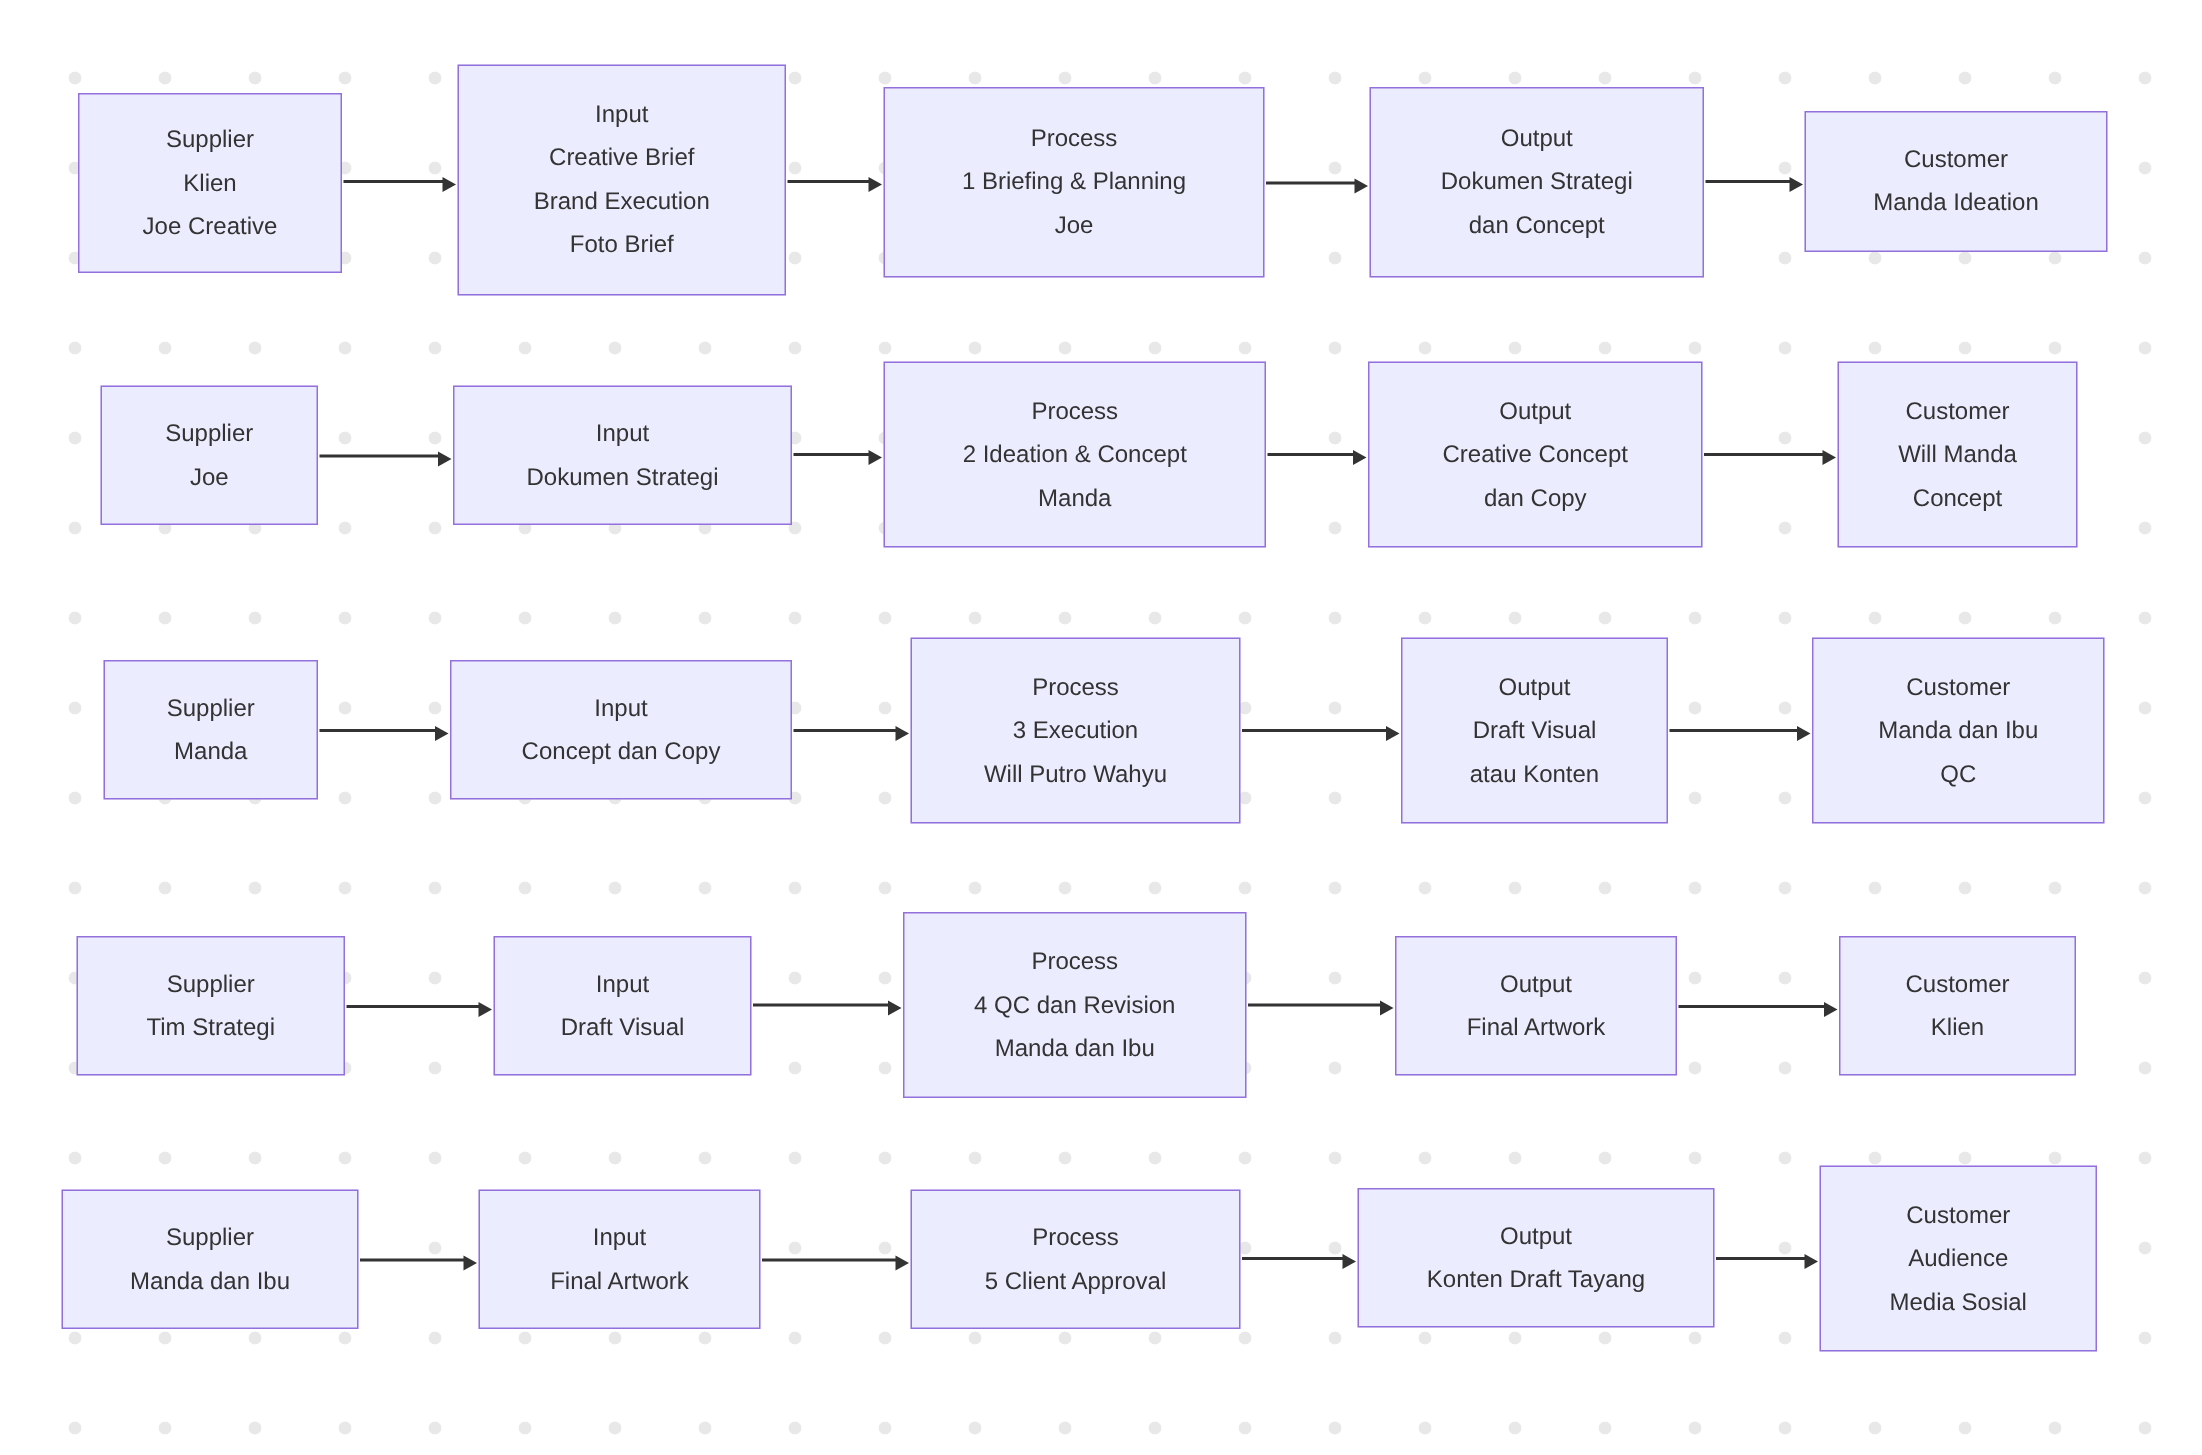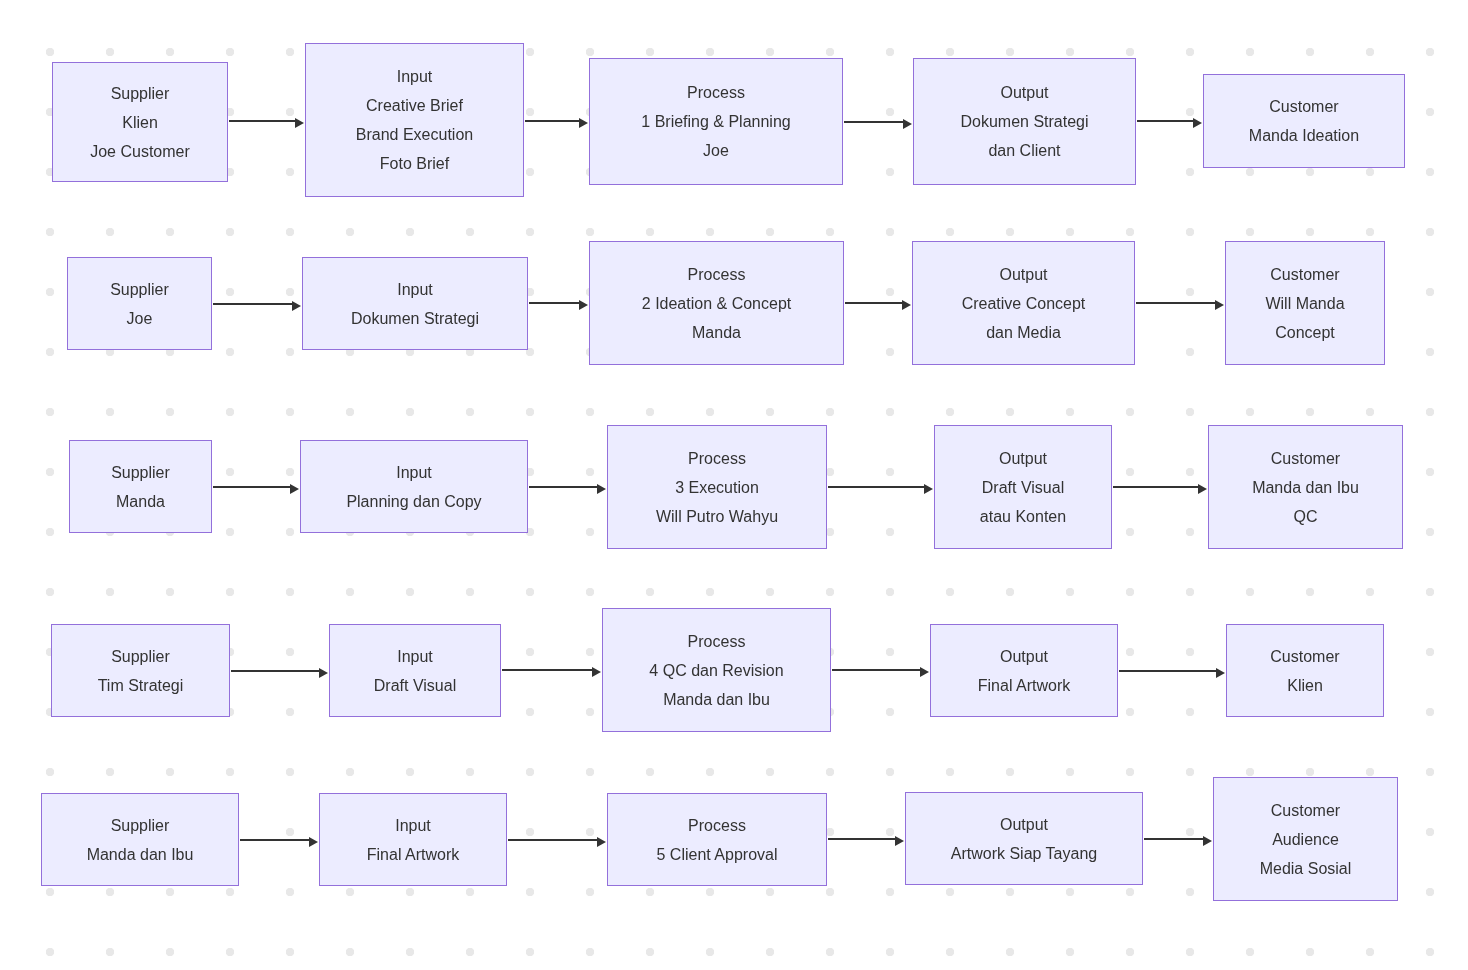--- a/index.html
+++ b/index.html
@@ -66,37 +66,37 @@
   .n4-4{left:1213px;top:777px;width:185px;height:124px}
 </style>
 </head>
 <body>
 
 <div class="canvas" id="canvas">
 
   <div class="node n0-0">
       <div class="node-line">Supplier</div>
       <div class="node-line">Klien</div>
-      <div class="node-line">Joe Customer</div>
+      <div class="node-line">Joe Creative</div>
     </div>
   <div class="node n0-1">
       <div class="node-line">Input</div>
       <div class="node-line">Creative Brief</div>
       <div class="node-line">Brand Execution</div>
       <div class="node-line">Foto Brief</div>
     </div>
   <div class="node n0-2">
       <div class="node-line">Process</div>
       <div class="node-line">1 Briefing &amp; Planning</div>
       <div class="node-line">Joe</div>
     </div>
   <div class="node n0-3">
       <div class="node-line">Output</div>
       <div class="node-line">Dokumen Strategi</div>
-      <div class="node-line">dan Client</div>
+      <div class="node-line">dan Concept</div>
     </div>
   <div class="node n0-4">
       <div class="node-line">Customer</div>
       <div class="node-line">Manda Ideation</div>
     </div>
 
   <div class="node n1-0">
       <div class="node-line">Supplier</div>
       <div class="node-line">Joe</div>
     </div>
@@ -105,35 +105,35 @@
       <div class="node-line">Dokumen Strategi</div>
     </div>
   <div class="node n1-2">
       <div class="node-line">Process</div>
       <div class="node-line">2 Ideation &amp; Concept</div>
       <div class="node-line">Manda</div>
     </div>
   <div class="node n1-3">
       <div class="node-line">Output</div>
       <div class="node-line">Creative Concept</div>
-      <div class="node-line">dan Media</div>
+      <div class="node-line">dan Copy</div>
     </div>
   <div class="node n1-4">
       <div class="node-line">Customer</div>
       <div class="node-line">Will Manda</div>
       <div class="node-line">Concept</div>
     </div>
 
   <div class="node n2-0">
       <div class="node-line">Supplier</div>
       <div class="node-line">Manda</div>
     </div>
   <div class="node n2-1">
       <div class="node-line">Input</div>
-      <div class="node-line">Planning dan Copy</div>
+      <div class="node-line">Concept dan Copy</div>
     </div>
   <div class="node n2-2">
       <div class="node-line">Process</div>
       <div class="node-line">3 Execution</div>
       <div class="node-line">Will Putro Wahyu</div>
     </div>
   <div class="node n2-3">
       <div class="node-line">Output</div>
       <div class="node-line">Draft Visual</div>
       <div class="node-line">atau Konten</div>
@@ -173,21 +173,21 @@
   <div class="node n4-1">
       <div class="node-line">Input</div>
       <div class="node-line">Final Artwork</div>
     </div>
   <div class="node n4-2">
       <div class="node-line">Process</div>
       <div class="node-line">5 Client Approval</div>
     </div>
   <div class="node n4-3">
       <div class="node-line">Output</div>
-      <div class="node-line">Artwork Siap Tayang</div>
+      <div class="node-line">Konten Draft Tayang</div>
     </div>
   <div class="node n4-4">
       <div class="node-line">Customer</div>
       <div class="node-line">Audience</div>
       <div class="node-line">Media Sosial</div>
     </div>
 
 <div class="arrow" style="left: 229px; top: 120px; width: 67px;">
       <span class="arrow-head"></span>
     </div>

